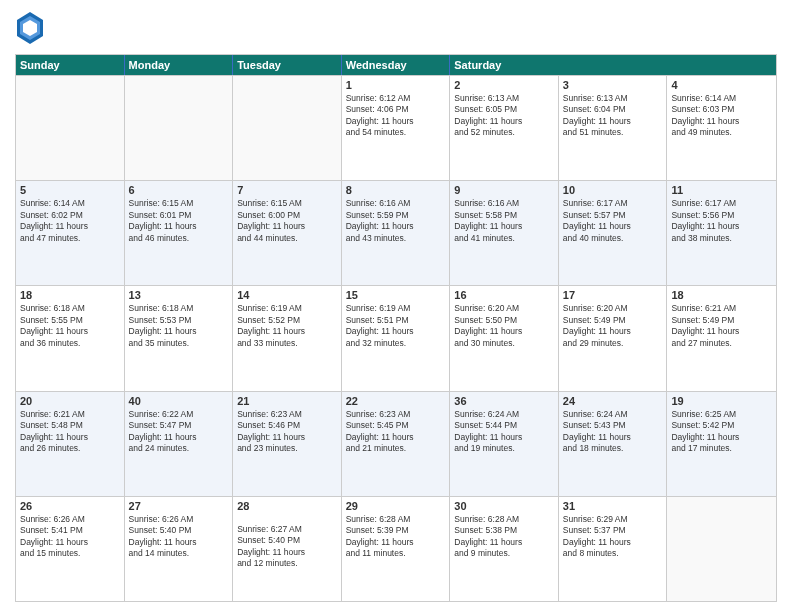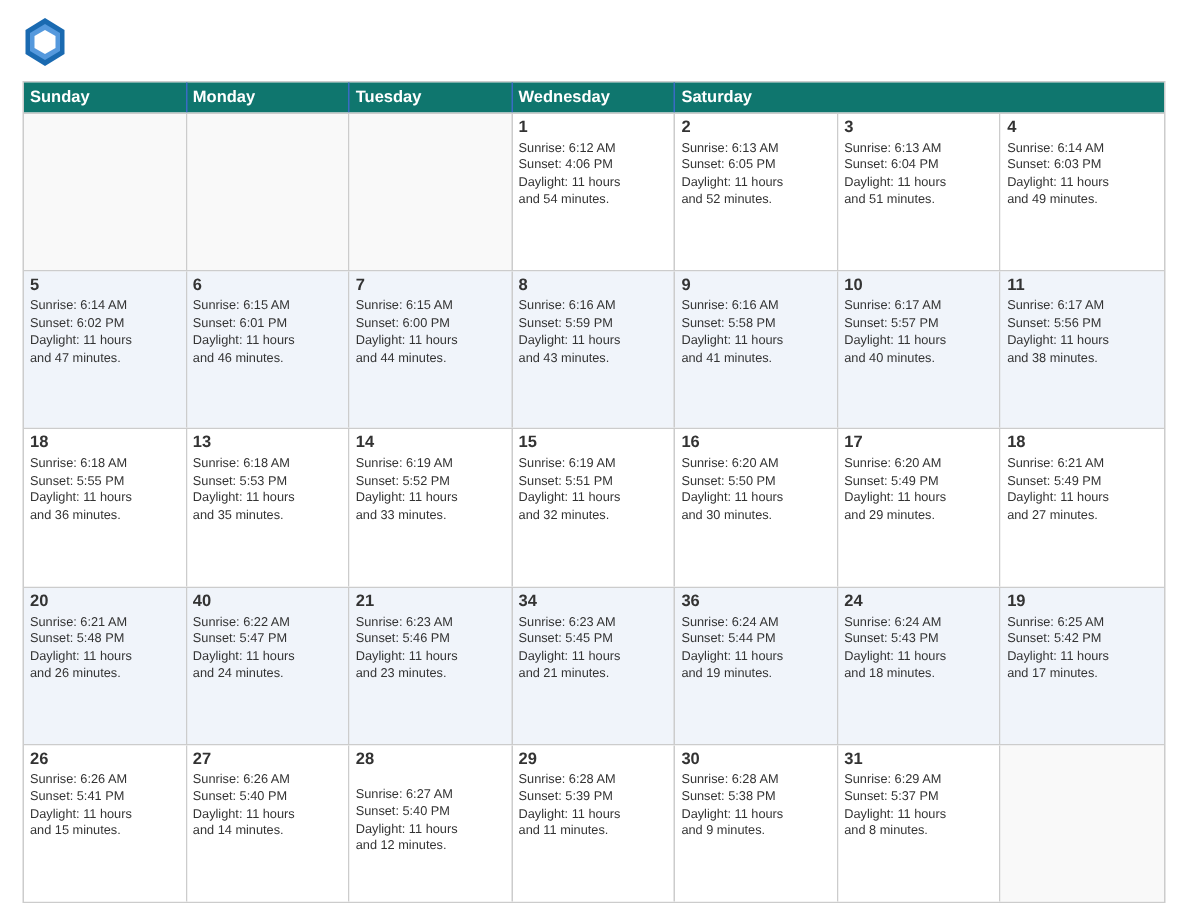--- a/index.html
+++ b/index.html
@@ -290,21 +290,21 @@
 and 24 minutes.</div>
           </div>
           <div class="cal-cell alt-row">
             <span class="day-num">21</span>
             <div class="cell-text" style="white-space: pre-line;">Sunrise: 6:23 AM
 Sunset: 5:46 PM
 Daylight: 11 hours
 and 23 minutes.</div>
           </div>
           <div class="cal-cell alt-row">
-            <span class="day-num">34</span>
+            <span class="day-num">22</span>
             <div class="cell-text" style="white-space: pre-line;">Sunrise: 6:23 AM
 Sunset: 5:45 PM
 Daylight: 11 hours
 and 21 minutes.</div>
           </div>
           <div class="cal-cell alt-row">
             <span class="day-num">36</span>
             <div class="cell-text" style="white-space: pre-line;">Sunrise: 6:24 AM
 Sunset: 5:44 PM
 Daylight: 11 hours

